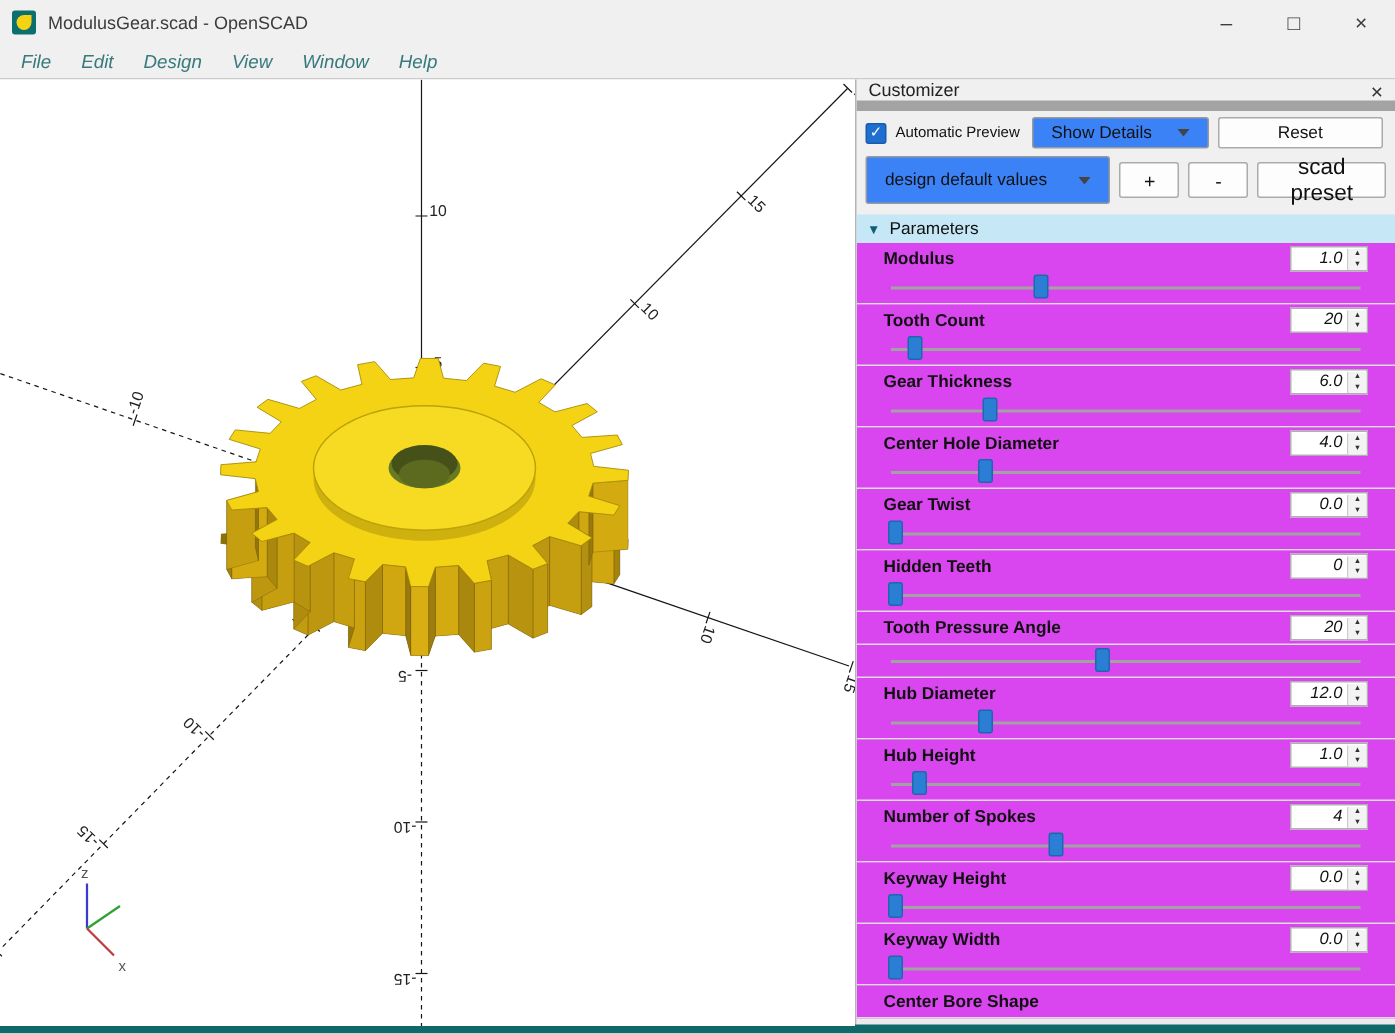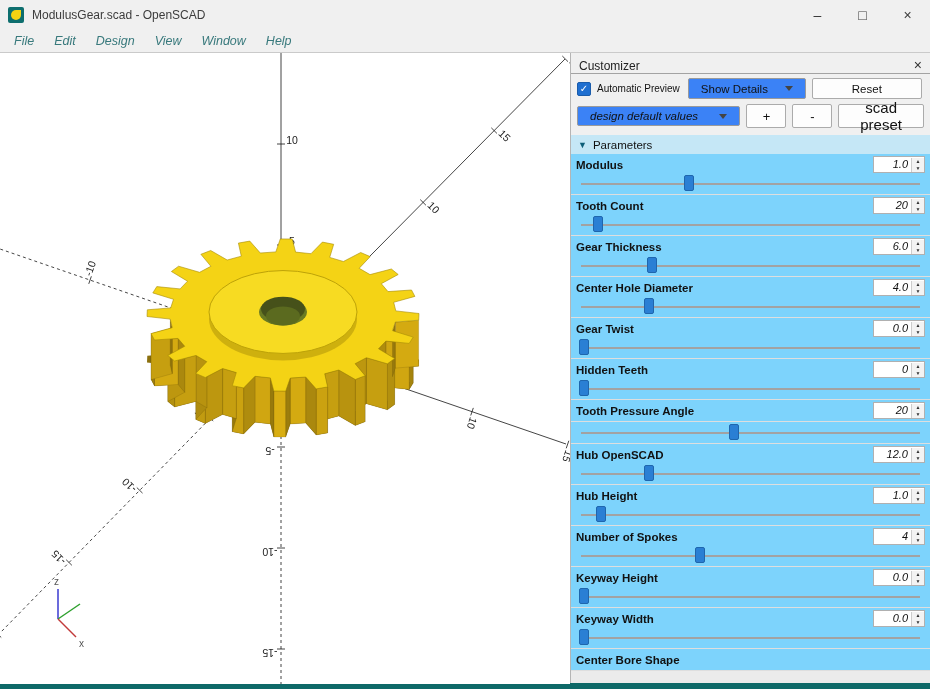--- a/index.html
+++ b/index.html
@@ -19,39 +19,39 @@
   .menubar{height:22px;background:#f0f0f0;display:flex;align-items:center;padding-left:4px;flex:0 0 auto;font-style:italic;}
   .menu-item{padding:2px 10px;font-size:12.5px;color:#38797c;}
 
   
   .main{display:flex;height:631px;border-top:1px solid #cacaca;flex:0 0 auto;}
   .viewport{width:570px;height:631px;background:#fff;position:relative;flex:0 0 auto;overflow:hidden;}
   svg{display:block;}
 
   
   .customizer{width:360px;height:631px;background:#f0f0f0;border-left:1px solid #b5b5b5;display:flex;flex-direction:column;overflow:hidden;}
-  .cust-header{height:21px;display:flex;align-items:flex-end;padding:0 8px;font-size:12px;color:#222;border-bottom:1px solid #a3a3a3;flex:0 0 auto;}
+  .cust-header{height:21px;display:flex;align-items:flex-start;padding:0 8px;font-size:12px;color:#222;border-bottom:7px solid #a3a3a3;flex:0 0 auto;}
   .cust-close{margin-left:auto;font-size:14px;color:#333;}
   .cust-row1{display:flex;align-items:center;padding:4px 6px 2px;gap:6px;flex:0 0 auto;}
   .checkbox{width:14px;height:14px;background:#1f6fd0;border:1px solid #1a5cab;border-radius:2px;color:#fff;font-size:10px;line-height:12px;text-align:center;flex:0 0 auto;}
   .cb-label{font-size:10px;color:#111;}
   .combo{background:#3b82f6;border:1px solid #9a9a9a;border-radius:2px;display:flex;align-items:center;font-size:11.5px;padding:0 12px;height:21px;color:#111;}
   .combo-arrow{width:0;height:0;border-left:4px solid transparent;border-right:4px solid transparent;border-top:5px solid #444;margin-left:auto;flex:0 0 auto;}
   .combo.small{width:118px;margin-left:2px;}
   .btn{background:#fdfdfd;border:1px solid #ababab;border-radius:2px;height:21px;font-size:11.5px;font-family:inherit;color:#111;display:flex;align-items:center;justify-content:center;}
   .btn.reset{width:110px;}
   .cust-row2{display:flex;align-items:center;padding:3px 6px 7px;gap:6px;flex:0 0 auto;}
-  .combo.preset{width:164px;height:20px;font-style:italic;}
+  .combo.preset{width:164px;height:32px;}
   .btn.plus,.btn.minus{width:40px;height:24px;font-size:13px;}
   .btn.save{width:86px;height:24px;font-size:15px;}
   .params-header{height:19px;background:#c5e7f6;display:flex;align-items:center;gap:6px;padding:0 7px;font-size:11.5px;color:#111;flex:0 0 auto;}
   .tri{color:#0e5e78;font-size:9px;}
 
   .params{flex:1;overflow:hidden;background:#ebebeb;}
-  .pgroup{border-bottom:1px solid #dedede;padding:1px 5px 1px;background:#7dd3fc;}
+  .pgroup{border-bottom:1px solid #dedede;padding:1px 18px 1px;background:#d946ef;}
   .prow{display:flex;align-items:center;height:19px;}
   .plabel{font-size:11.5px;font-weight:bold;color:#111;white-space:nowrap;}
   .spin{margin-left:auto;width:52px;height:17px;background:#fff;border:1px solid #b0b0b0;display:flex;align-items:center;font-style:italic;}
   .spinval{flex:1;text-align:right;font-size:11px;line-height:15px;padding-right:3px;color:#111;}
   .spinarrows{width:13px;border-left:1px solid #ccc;display:flex;flex-direction:column;}
   .ua,.da{flex:1;font-size:5px;line-height:7px;text-align:center;color:#333;background:#f3f3f3;}
   .slider{position:relative;height:19px;margin:0 5px;}
   .strack{position:absolute;left:0;right:0;top:9px;height:2px;background:#a2a2a2;}
   .shandle{position:absolute;top:1px;width:10px;height:16px;background:#2a7fd4;border:1px solid #1f66ad;border-radius:2px;transform:translateX(-50%);}
 
@@ -332,21 +332,21 @@
             </div>
           </div>
           <div class="pgroup">
             <div class="slider">
               <div class="strack"></div>
               <div class="shandle" style="left: 45%;"></div>
             </div>
           </div>
           <div class="pgroup">
             <div class="prow">
-              <span class="plabel">Hub OpenSCAD</span>
+              <span class="plabel">Hub Diameter</span>
               <div class="spin">
                 <span class="spinval">12.0</span>
                 <span class="spinarrows">
                   <span class="ua">▲</span>
                   <span class="da">▼</span>
                 </span>
               </div>
             </div>
             <div class="slider">
               <div class="strack"></div>

